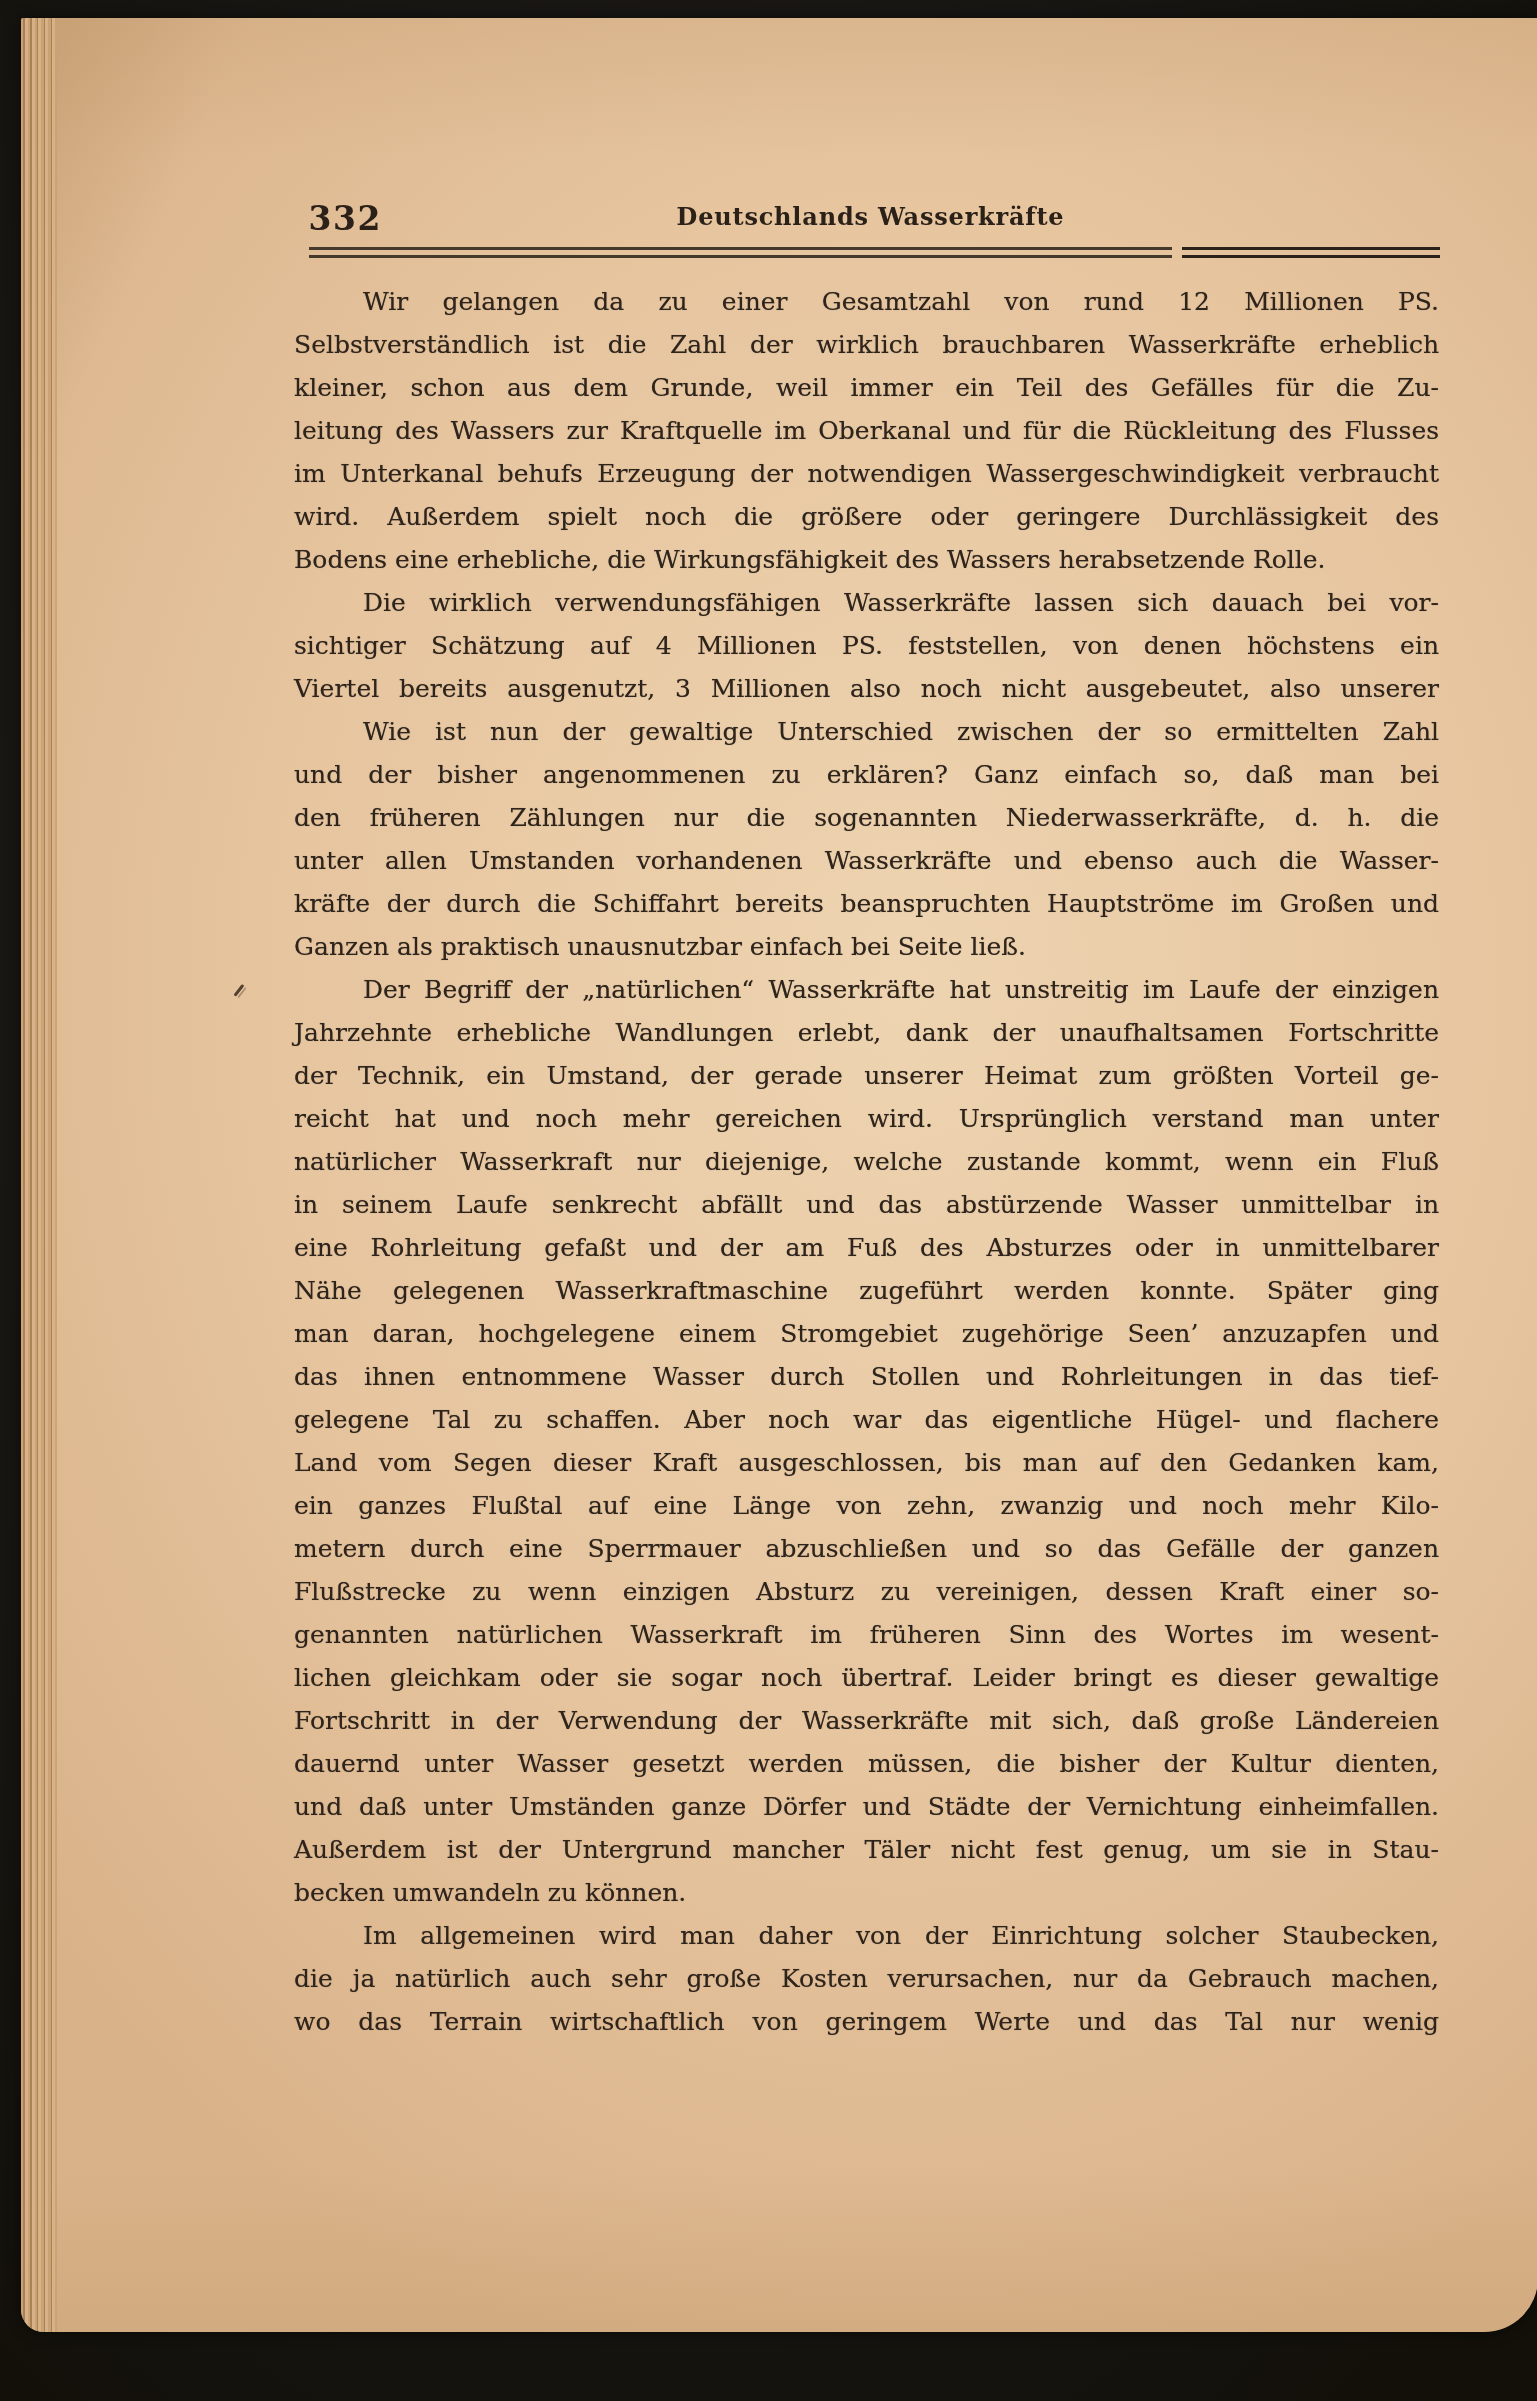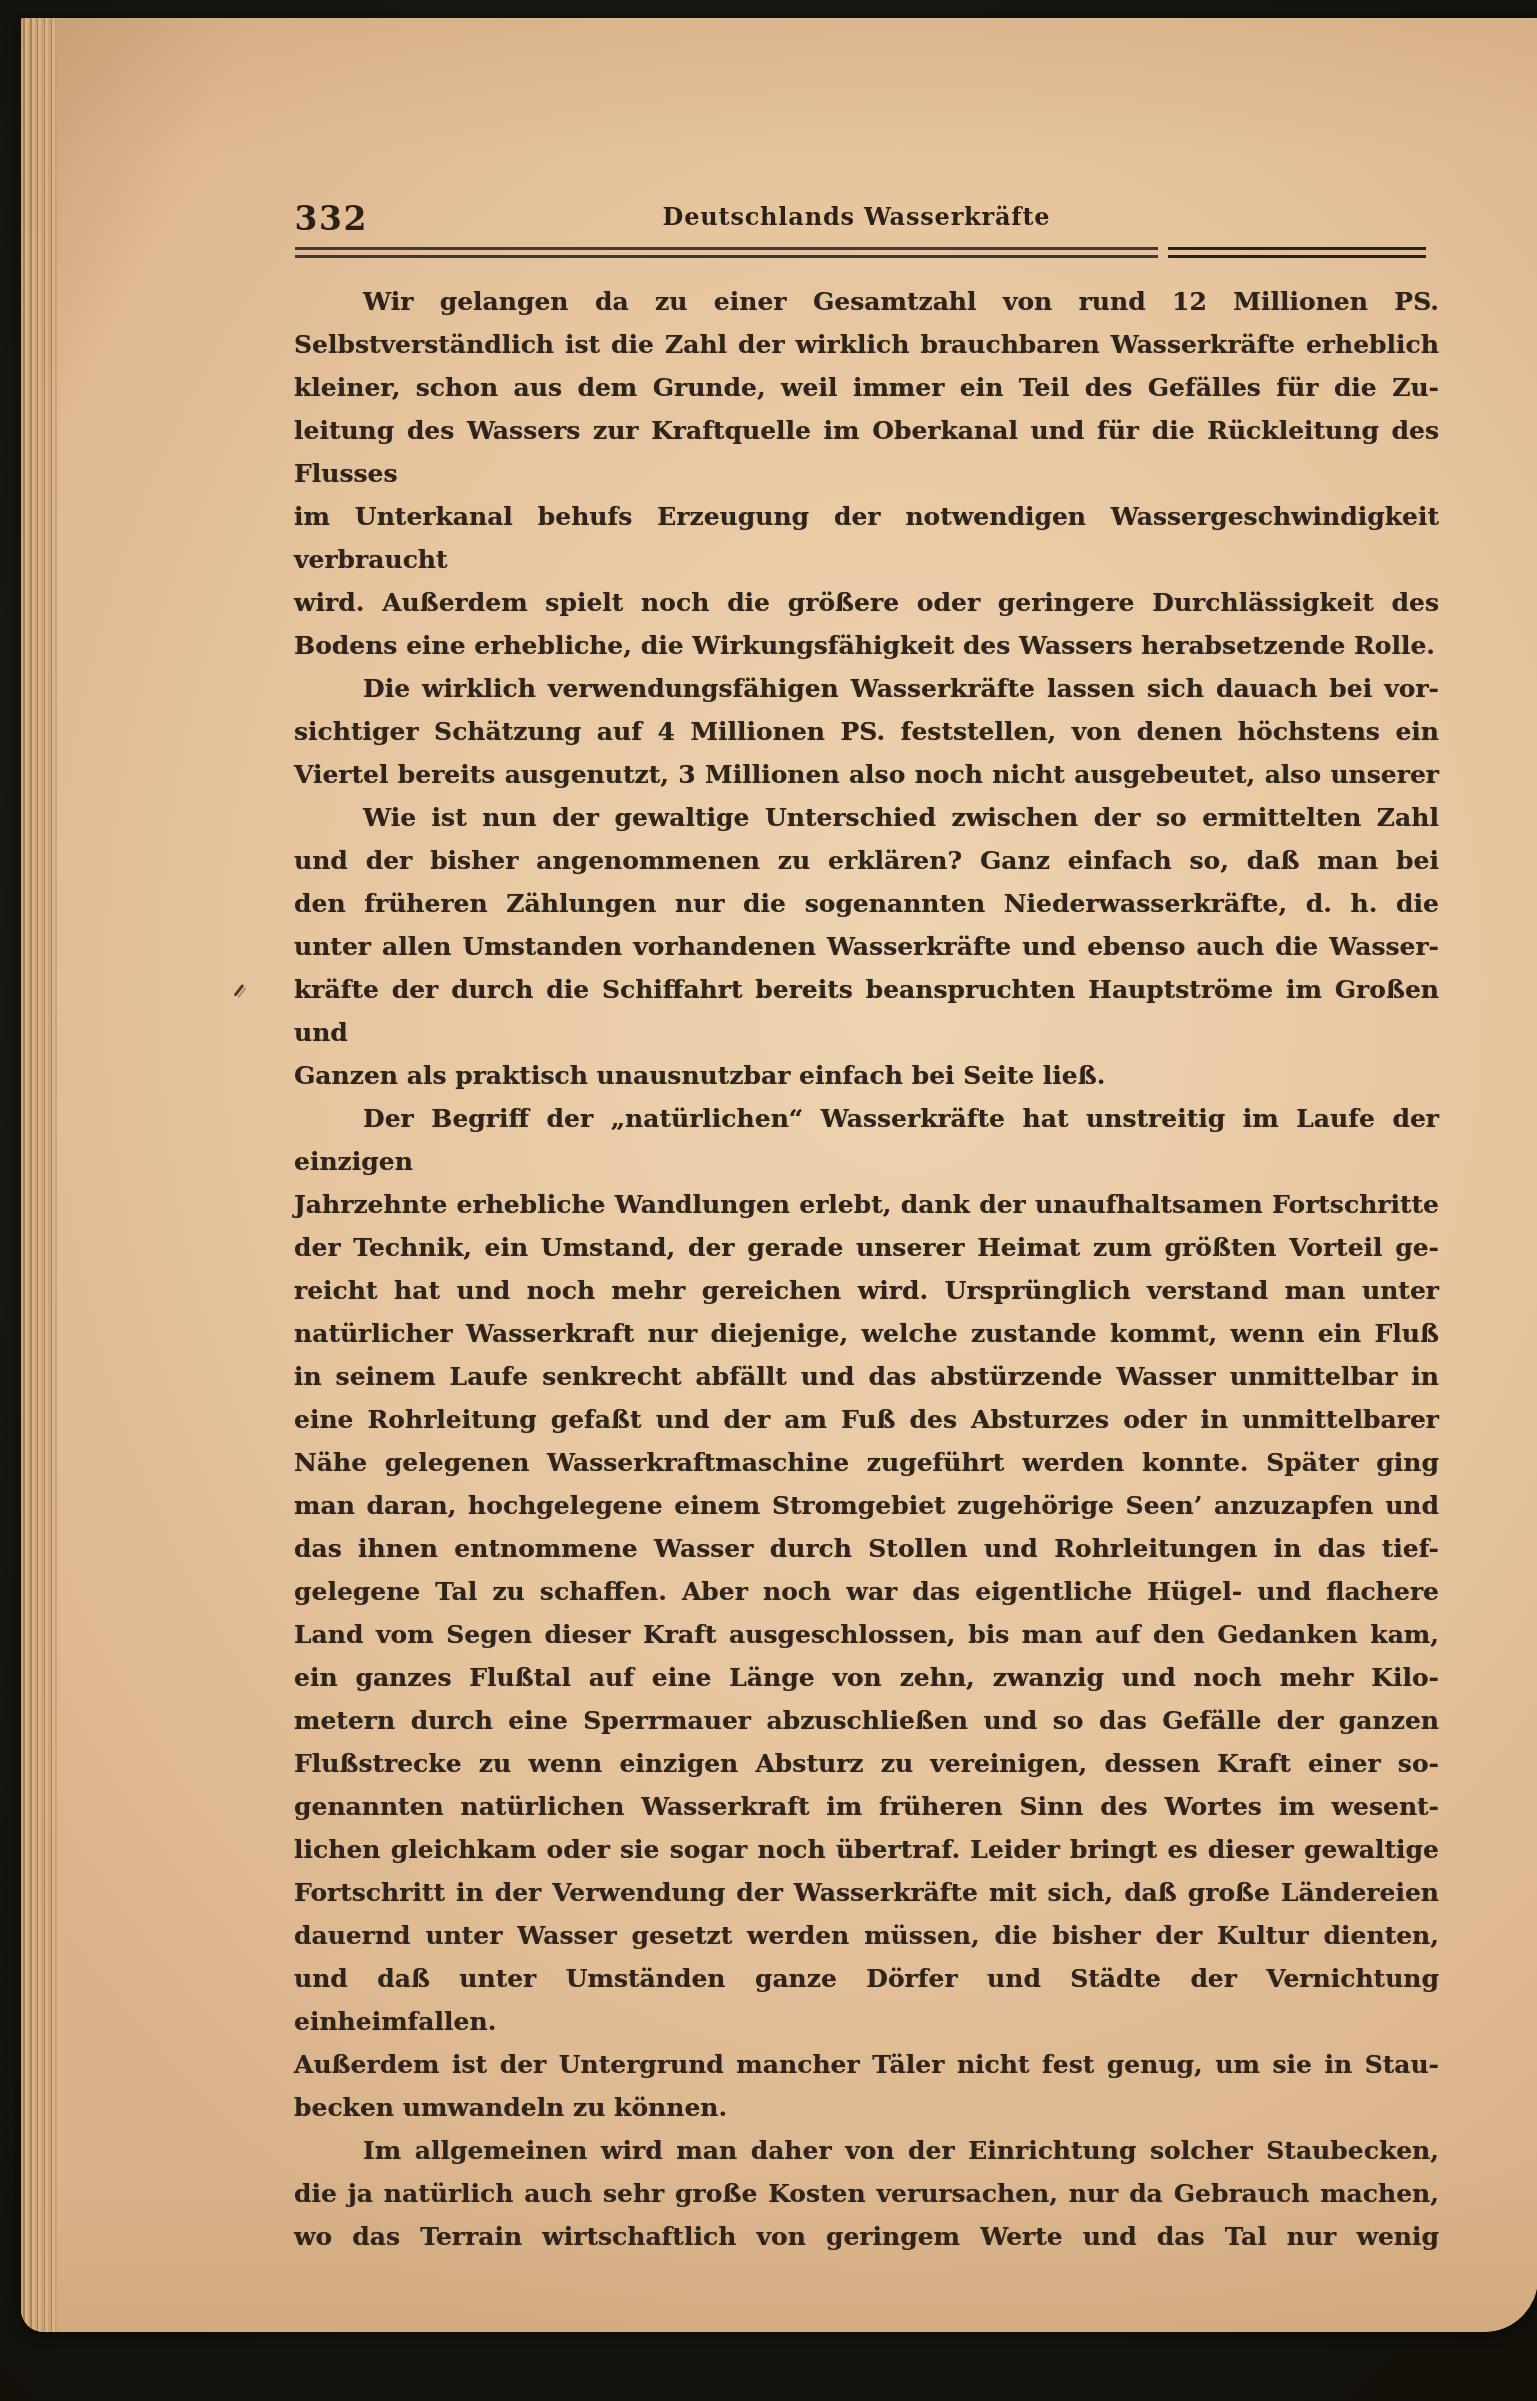--- a/index.html
+++ b/index.html
@@ -25,21 +25,21 @@
   .fore-edge{
     position:absolute;
     left:21px;top:18px;bottom:69px;width:36px;
     background:repeating-linear-gradient(90deg,
       #c9a273 0px,#c9a273 2.3px,
       #a67d50 2.3px,#a67d50 3.8px,
       #d8b289 3.8px,#d8b289 6.8px);
     border-radius:2.3px 0 0 22.6px;
     opacity:.9;
   }
-  .header{position:absolute;left:284px;top:199px;width:1145px;color:#2b2118;}
+  .header{position:absolute;left:298px;top:199px;width:1145px;color:#2b2118;}
   .pageno{
     position:absolute;left:10.5px;top:0;
     font-size:33px;font-weight:bold;letter-spacing:1.5px;color:#2b2118;
   }
   .running-title{
     text-align:center;font-size:24px;line-height:36px;font-weight:bold;
     letter-spacing:0.8px;color:#2b2118;
   }
   .header-rule{
     position:absolute;left:10.5px;top:48px;width:1131px;
@@ -57,21 +57,20 @@
     text-shadow:0 0 0.8px rgba(46,36,28,.5);
   }
   .para{display:block;}
   .line{
     display:block;
     text-align:justify;
     -moz-text-align-last:justify;
     text-align-last:justify;
     overflow:visible;
     white-space:normal;
-    font-weight:bold;
   }
   .line.first{text-indent:69px;}
   .line.last{text-align-last:left;-moz-text-align-last:left;}
   .margin-mark{
     position:absolute;left:232px;top:989px;width:13.6px;height:3px;
     background:#51402f;transform:rotate(-52deg);border-radius:1.5px;
     box-shadow:0 3.8px 0.8px -0.8px rgba(81,64,47,.5);
   }
 </style>
 </head>

